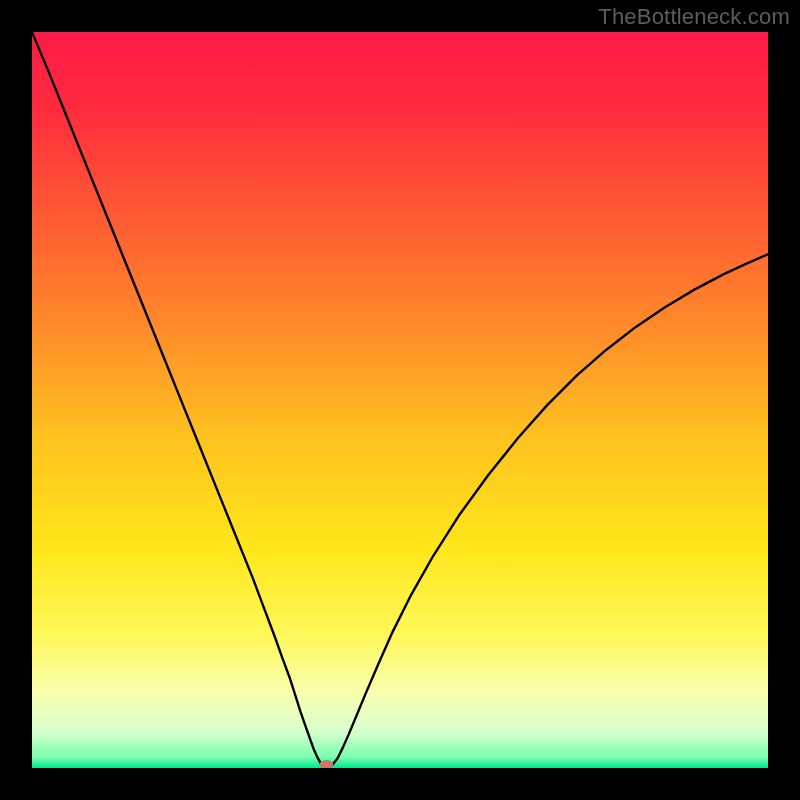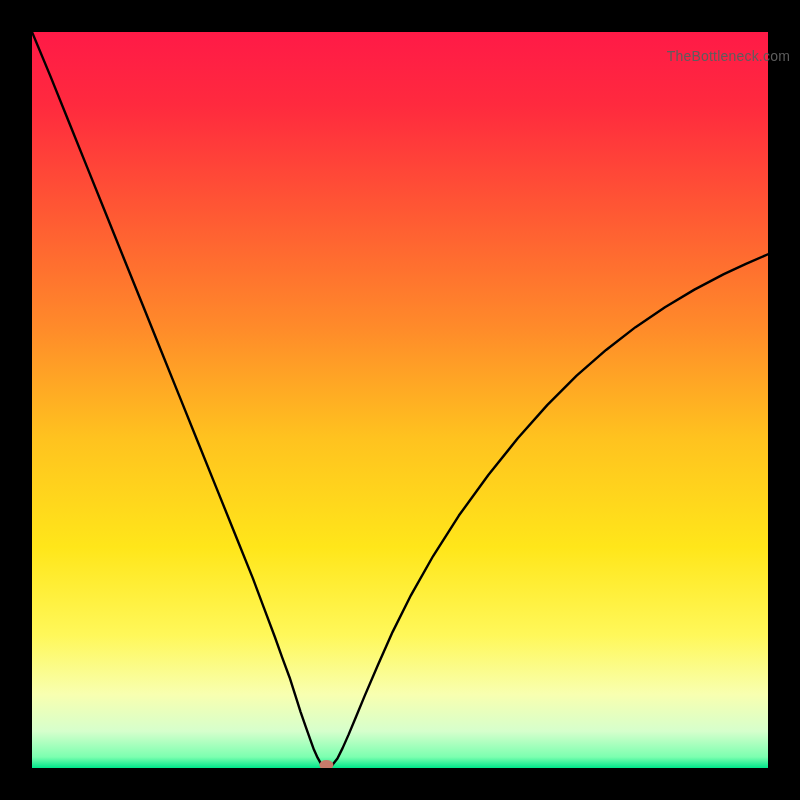--- a/index.html
+++ b/index.html
@@ -23,25 +23,24 @@
     top: 32px;
     width: 736px;
     height: 736px;
     overflow: hidden;
   }
   .watermark {
     position: absolute;
     top: 4px;
     right: 10px;
     color: #5d5d5d;
-    font-size: 14px;
+    font-size: 22px;
     font-weight: 500;
     letter-spacing: 0.2px;
     user-select: none;
-    margin-top: 44px;
   }
   svg { display: block; }
 </style>
 </head>
 <body>
 
 <div class="frame">
 
   <div class="plot-area">
     <svg id="chart-svg" width="736" height="736" viewBox="0 0 736 736">

